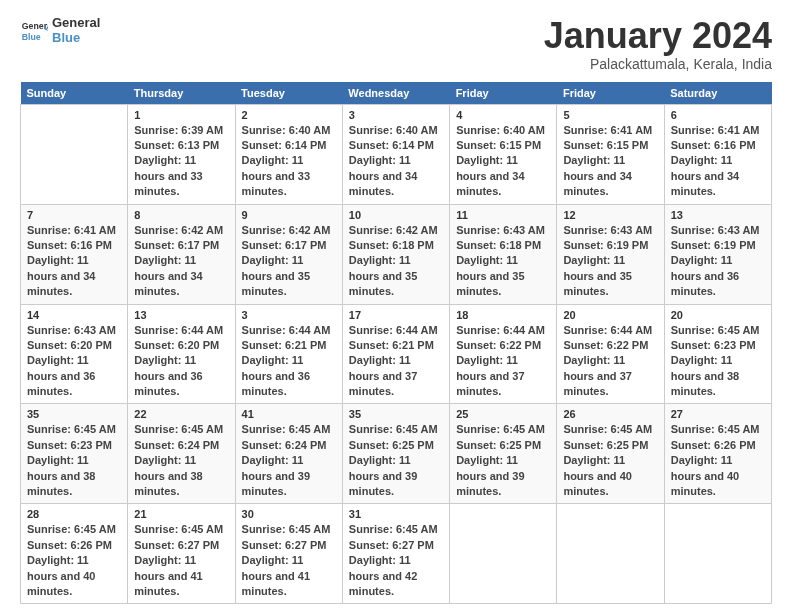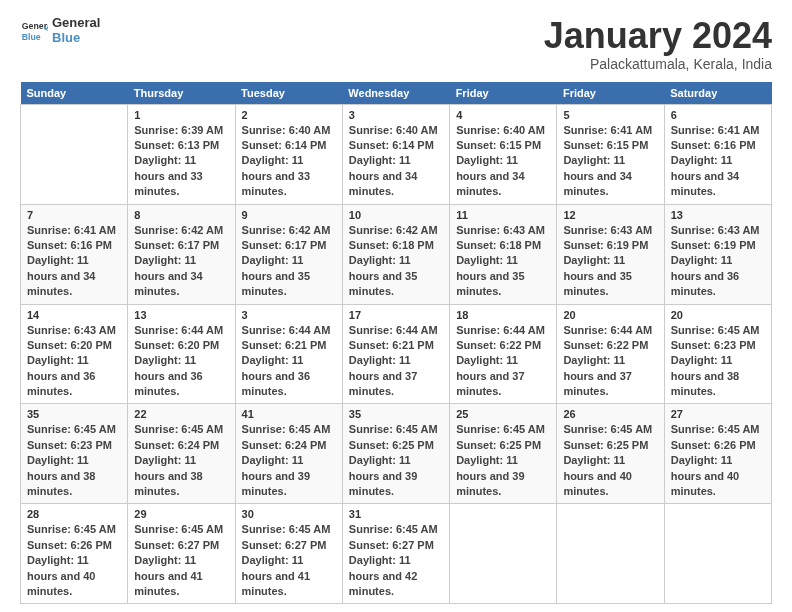--- a/index.html
+++ b/index.html
@@ -236,21 +236,21 @@
             <span class="day-num">27</span>
             <div class="day-info">Sunrise: 6:45 AM<br>Sunset: 6:26 PM<br>Daylight: 11 hours and 40 minutes.</div>
           </td>
         </tr>
         <tr>
           <td>
             <span class="day-num">28</span>
             <div class="day-info">Sunrise: 6:45 AM<br>Sunset: 6:26 PM<br>Daylight: 11 hours and 40 minutes.</div>
           </td>
           <td>
-            <span class="day-num">29</span>
+            <span class="day-num">21</span>
             <div class="day-info">Sunrise: 6:45 AM<br>Sunset: 6:27 PM<br>Daylight: 11 hours and 41 minutes.</div>
           </td>
           <td>
             <span class="day-num">30</span>
             <div class="day-info">Sunrise: 6:45 AM<br>Sunset: 6:27 PM<br>Daylight: 11 hours and 41 minutes.</div>
           </td>
           <td>
             <span class="day-num">31</span>
             <div class="day-info">Sunrise: 6:45 AM<br>Sunset: 6:27 PM<br>Daylight: 11 hours and 42 minutes.</div>
           </td>

